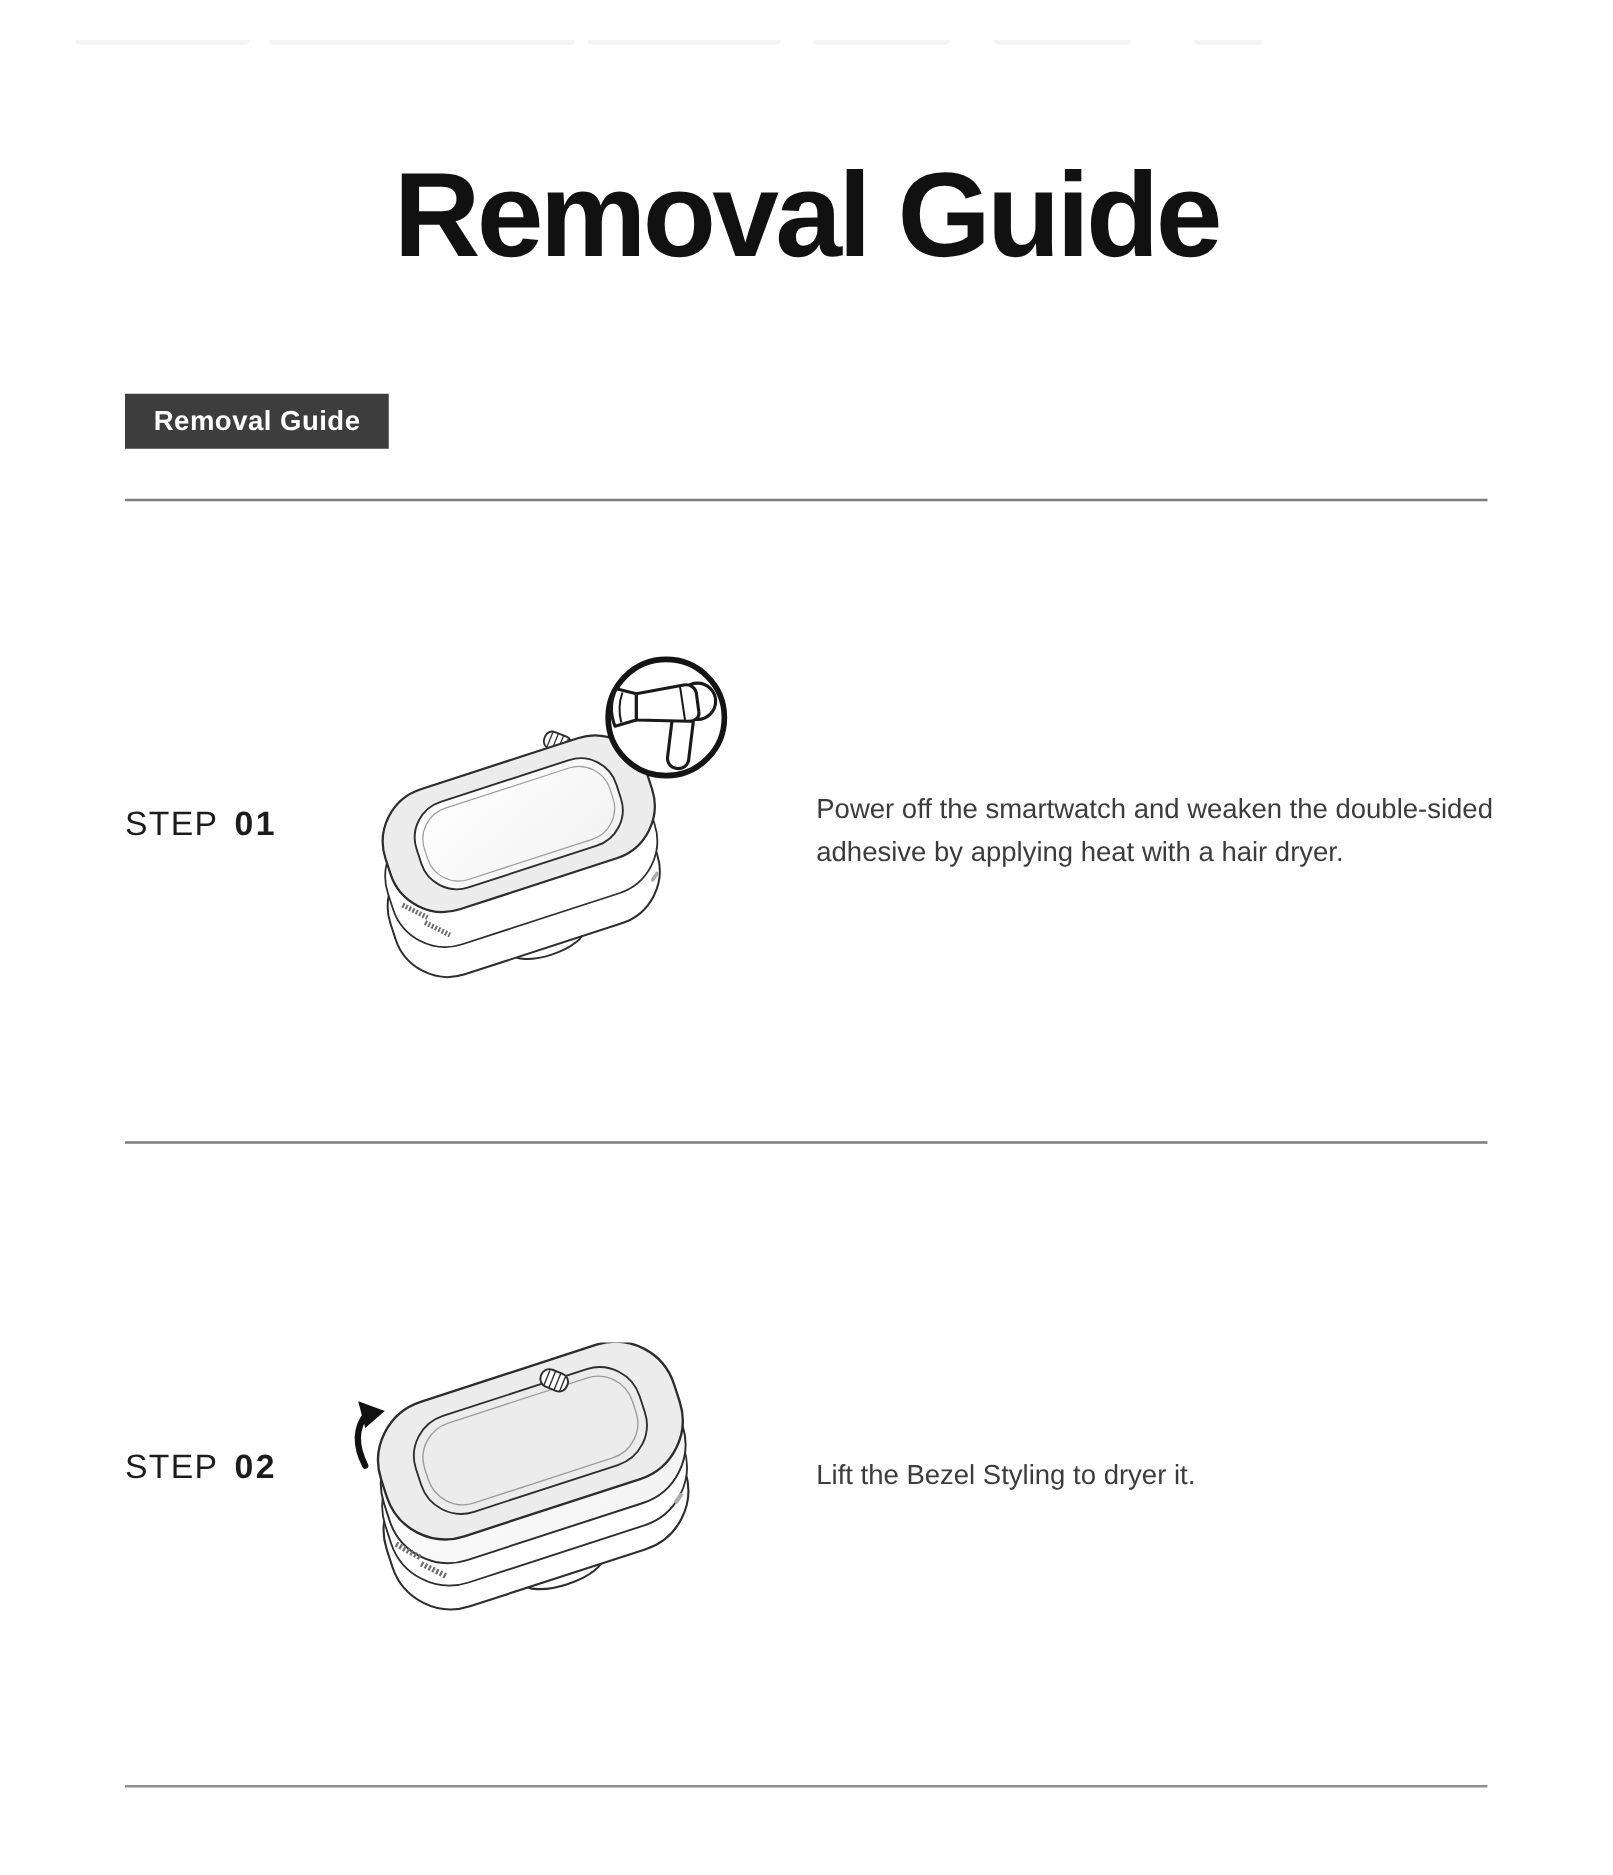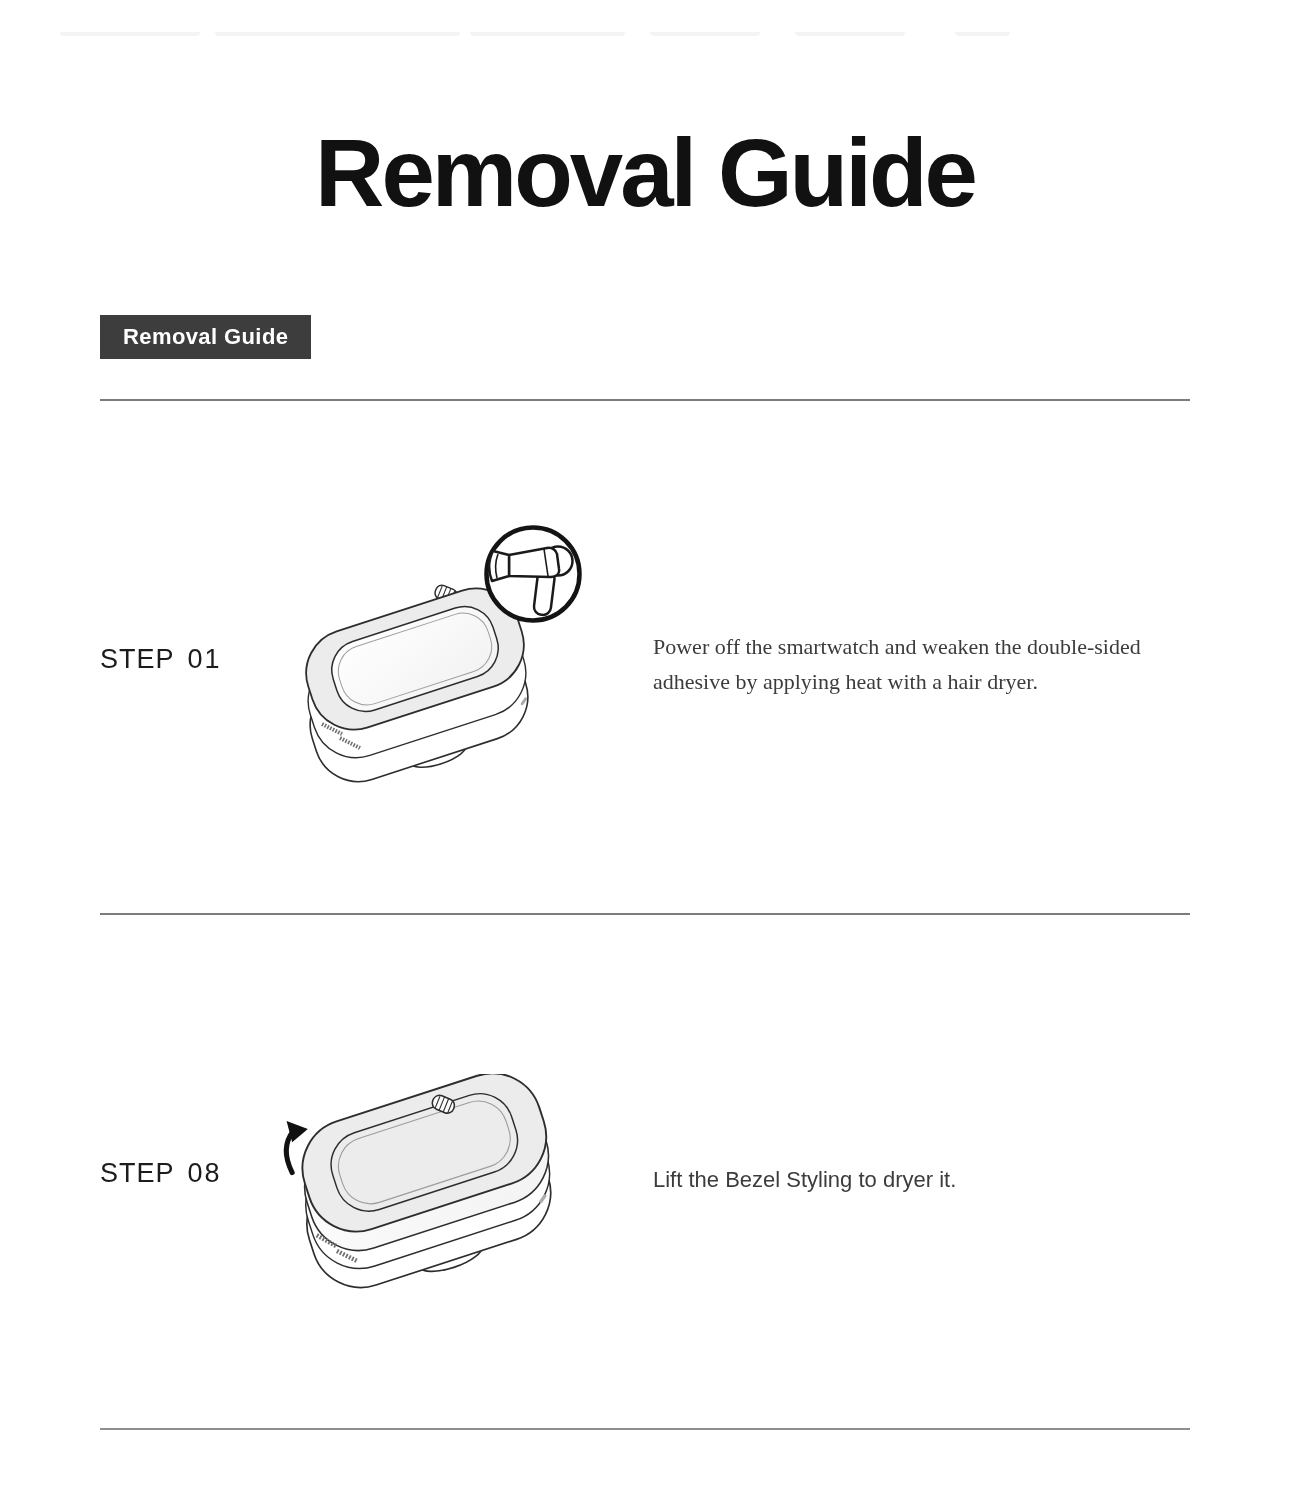--- a/index.html
+++ b/index.html
@@ -23,28 +23,28 @@
     font-size:22px;font-weight:bold;letter-spacing:.4px;
   }
   .divider{position:absolute;left:100px;width:1090px;height:2px;background:#7c7c7c;}
   .d1{top:367px;}
   .d2{top:881px;}
   .d3{top:1396px;background:#8f8f8f;}
   
   .step-label{
     position:absolute;left:100px;font-size:27px;color:#1c1c1c;letter-spacing:1px;
   }
-  .step-label .num{font-weight:normal;margin-left:13px;letter-spacing:2px;}
+  .step-label .num{font-weight:bold;margin-left:13px;letter-spacing:2px;}
   .sl1{top:612px;}
   .sl2{top:1126px;}
   .desc{
     position:absolute;left:653px;width:558px;margin:0;
     font-size:22px;line-height:35px;color:#3c3c3c;
   }
-  .ds1{top:597px;font-family:Liberation Serif, serif;}
+  .ds1{top:597px;}
   .ds2{top:1130px;}
   .illus{position:absolute;}
   .il1{left:278px;top:478px;width:322px;height:282px;}
   .il2{left:272px;top:1042px;width:320px;height:222px;}
   svg{display:block;width:100%;height:100%;}
 </style>
 </head>
 <body>
 
 <div class="canvas">
@@ -125,21 +125,21 @@
       </svg>
     </div>
 
     <p class="desc ds1">Power off the smartwatch and weaken the double-sided adhesive by applying heat with a hair dryer.</p>
   </section>
 
   <div class="divider d2"></div>
 
   <section>
     <div class="step-label sl2">
-      <span>STEP</span><span class="num">08</span>
+      <span>STEP</span><span class="num">02</span>
     </div>
 
     <div class="illus il2">
       <svg viewBox="0 0 320 222">
         <defs>
           <linearGradient id="scr2" x1="0" y1="0" x2="1" y2="1">
             <stop offset="0" stop-color="#ffffff"></stop>
               <stop offset="1" stop-color="#f3f3f3"></stop>
           </linearGradient>
         </defs>

